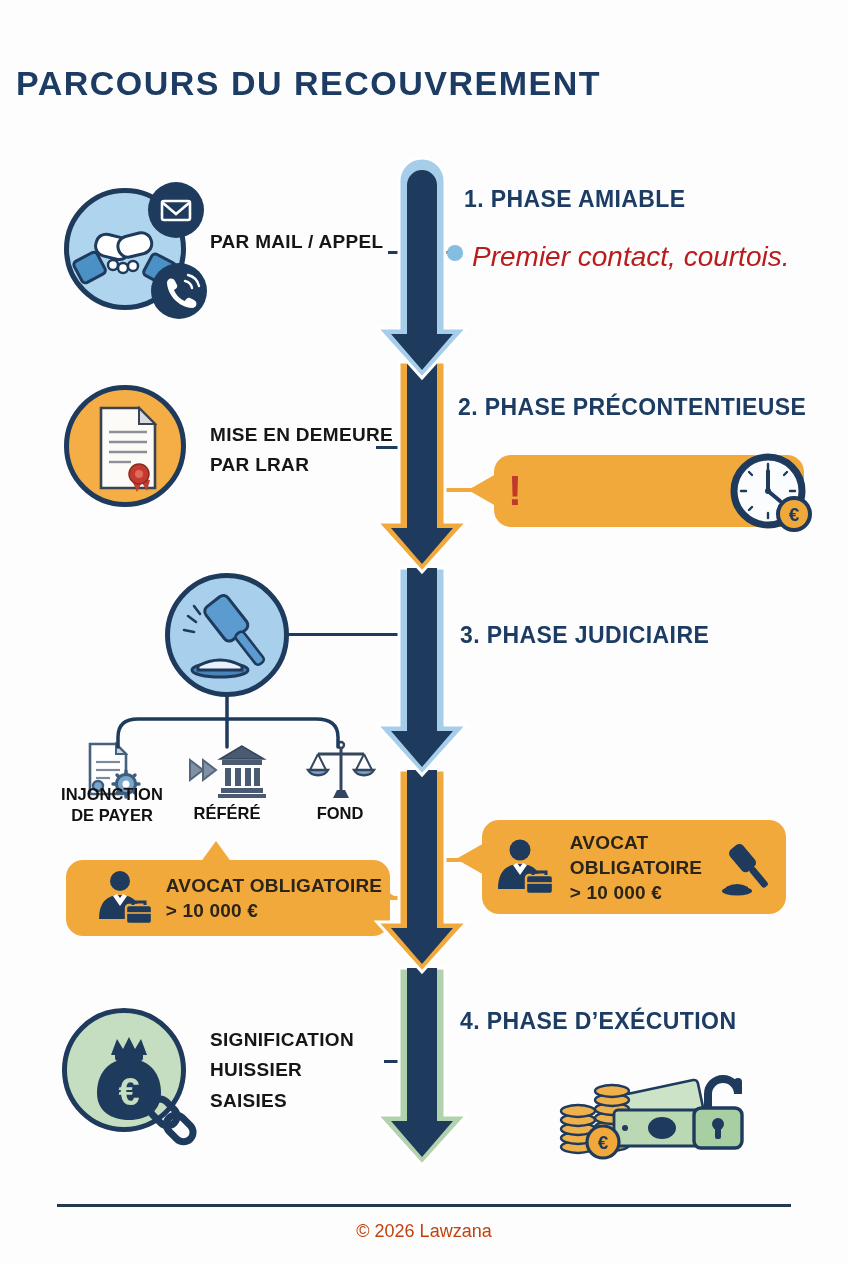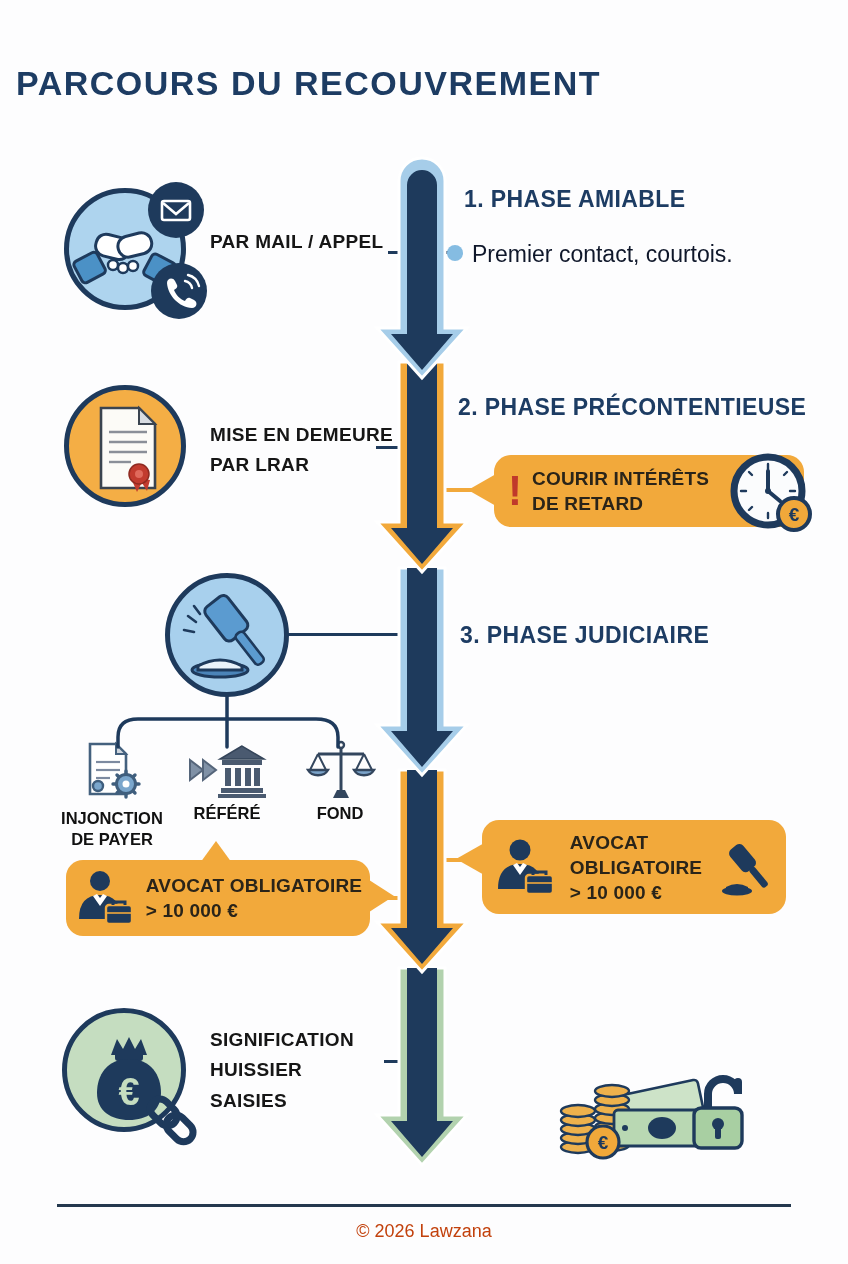--- a/index.html
+++ b/index.html
@@ -12,21 +12,21 @@
   .title{
     left:16px;top:64px;width:848px;text-align:left;
     font-size:34px;font-weight:800;letter-spacing:1.5px;color:#1d3c63;
   }
   .phase-heading{
     font-size:23px;font-weight:800;letter-spacing:.4px;color:#1d3c63;white-space:nowrap;
   }
   .side-label{
     font-size:19px;font-weight:800;color:#161616;line-height:30px;letter-spacing:.3px;white-space:nowrap;
   }
-  .note-text{font-size:23px;color:#0f172a;white-space:nowrap;}
+  .note-text{font-size:28px;color:#b91c1c;white-space:nowrap;font-style:italic;}
   .branch-label{
     font-size:16.5px;font-weight:800;color:#111;text-align:center;line-height:21px;white-space:nowrap;
   }
   .conn{position:absolute;background:#1e3a5c;height:3px;z-index:4;}
   .conn-orange{position:absolute;background:#f2a93b;height:4px;z-index:4;}
   .arrow-seg{position:absolute;left:374px;width:96px;}
   .dot{position:absolute;width:16px;height:16px;border-radius:50%;background:#85bce2;z-index:6;}
   .circle-icon{
     position:absolute;border:5px solid #1e3a5c;border-radius:50%;
     box-sizing:border-box;z-index:8;
@@ -132,24 +132,20 @@
     <div>MISE EN DEMEURE</div>
     <div>PAR LRAR</div>
   </div>
   <div class="abs phase-heading" style="left:458px;top:394px;">2. PHASE PRÉCONTENTIEUSE</div>
 
   <svg class="tail" style="left:468px;top:474px;" width="30" height="32">
     <polygon points="0,16 28,0 28,32" fill="#f2a93b"></polygon>
   </svg>
   <div class="callout" style="left:494px;top:455px;width:296px;height:72px;padding-left:14px;justify-content:flex-start;">
     <div class="excl">!</div>
-    <div class="callout-text" style="text-align:left;">
-      <div>COURIR INTÉRÊTS</div>
-      <div>DE RETARD</div>
-    </div>
     <svg style="position:absolute;right:-12px;top:-4px;overflow:visible;" width="92" height="86">
       <circle cx="44" cy="40" r="34" fill="#fbfcfd" stroke="#1e3a5c" stroke-width="7"></circle>
       <g stroke="#1e3a5c" stroke-width="2.4" stroke-linecap="round">
         <line x1="44" y1="13" x2="44" y2="18"></line>
           <line x1="44" y1="62" x2="44" y2="67"></line>
         <line x1="17" y1="40" x2="22" y2="40"></line>
           <line x1="66" y1="40" x2="71" y2="40"></line>
         <line x1="25" y1="21" x2="28" y2="24"></line>
           <line x1="60" y1="56" x2="63" y2="59"></line>
         <line x1="25" y1="59" x2="28" y2="56"></line>
@@ -194,21 +190,21 @@
     <g stroke="#3f5e7d" stroke-width="3.4" stroke-linecap="round">
       <line x1="44" y1="31" x2="44" y2="57"></line>
         <line x1="31" y1="44" x2="57" y2="44"></line>
       <line x1="35" y1="35" x2="53" y2="53"></line>
         <line x1="53" y1="35" x2="35" y2="53"></line>
     </g>
     <circle cx="44" cy="44" r="9.5" fill="#7aa6cc" stroke="#3f5e7d" stroke-width="3"></circle>
     <circle cx="44" cy="44" r="3.5" fill="#ffffff"></circle>
     <circle cx="16" cy="46" r="5" fill="#7aa6cc" stroke="#3f5e7d" stroke-width="2.4"></circle>
   </svg>
-  <div class="abs branch-label" style="left:42px;top:808px;width:140px;">
+  <div class="abs branch-label" style="left:42px;top:784px;width:140px;">
     <div>INJONCTION</div>
     <div>DE PAYER</div>
   </div>
 
   <svg class="abs" style="left:188px;top:744px;" width="80" height="56">
     <polygon points="2,16 15,26 2,36" fill="#8091a6" stroke="#55657a" stroke-width="2"></polygon>
     <polygon points="15,16 28,26 15,36" fill="#8091a6" stroke="#55657a" stroke-width="2"></polygon>
     <polygon points="54,2 32,15 76,15" fill="#4a5a70" stroke="#35455a" stroke-width="1.5"></polygon>
     <rect x="34" y="16" width="40" height="5" fill="#4a5a70"></rect>
     <rect x="37" y="24" width="6" height="18" fill="#4a5a70"></rect>
@@ -237,21 +233,21 @@
   <div class="abs branch-label" style="left:295px;top:803px;width:90px;">
     <div>FOND</div>
   </div>
 
   <svg class="tail" style="left:200px;top:841px;" width="32" height="22">
     <polygon points="16,0 0,22 32,22" fill="#f2a93b"></polygon>
   </svg>
   <svg class="tail" style="left:366px;top:878px;" width="28" height="36">
     <polygon points="0,0 28,18 0,36" fill="#f2a93b"></polygon>
   </svg>
-  <div class="callout" style="left:66px;top:860px;width:304px;height:76px;">
+  <div class="callout" style="left:66px;top:860px;width:304px;height:76px;padding-left:20px;">
     <svg width="62" height="58" style="flex:none;">
       <circle cx="26" cy="12" r="10" fill="#1e3a5c"></circle>
       <path d="M5 50 Q5 26 26 26 Q47 26 47 50 Z" fill="#1e3a5c"></path>
       <polygon points="19,27 26,37 33,27 29,25 26,29 23,25" fill="#ffffff"></polygon>
       <rect x="32" y="36" width="26" height="19" rx="3" fill="#1e3a5c" stroke="#f2a93b" stroke-width="2.4"></rect>
       <path d="M39 36 v-3 h12 v3" fill="none" stroke="#1e3a5c" stroke-width="3"></path>
       <line x1="32" y1="44" x2="58" y2="44" stroke="#f2a93b" stroke-width="1.6"></line>
     </svg>
     <div class="callout-text">
       <div>AVOCAT OBLIGATOIRE</div>
@@ -296,20 +292,21 @@
         <rect x="88" y="96" width="30" height="19" rx="9.5" transform="rotate(45 103 105)"></rect>
         <rect x="104" y="112" width="30" height="19" rx="9.5" transform="rotate(45 119 121)"></rect>
       </g>
     </svg>
   </div>
   <div class="abs side-label" style="left:210px;top:1025px;">
     <div>SIGNIFICATION</div>
     <div>HUISSIER</div>
   </div>
   <div class="abs side-label" style="left:210px;top:1086px;">SAISIES</div>
+  <div class="abs phase-heading" style="left:460px;top:1008px;">4. PHASE D’EXÉCUTION</div>
 
   <svg class="abs" style="left:548px;top:1052px;" width="215" height="110">
     <g transform="rotate(-12 110 55)">
       <rect x="62" y="36" width="92" height="32" rx="4" fill="#cde3c8" stroke="#1e3a5c" stroke-width="2.6"></rect>
     </g>
 
     <g fill="#eeb14c" stroke="#1e3a5c" stroke-width="2.4">
       <ellipse cx="30" cy="95" rx="17" ry="6"></ellipse>
         <ellipse cx="30" cy="86" rx="17" ry="6"></ellipse>
       <ellipse cx="30" cy="77" rx="17" ry="6"></ellipse>

